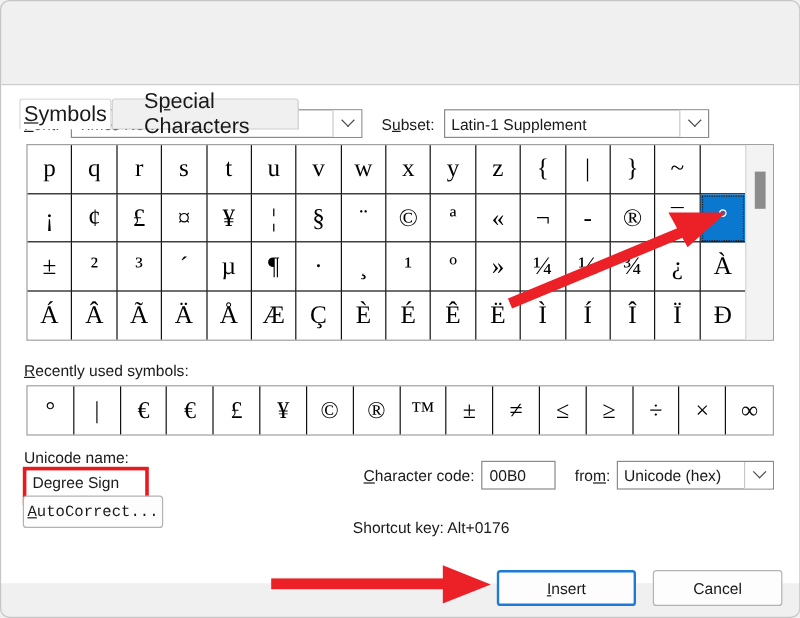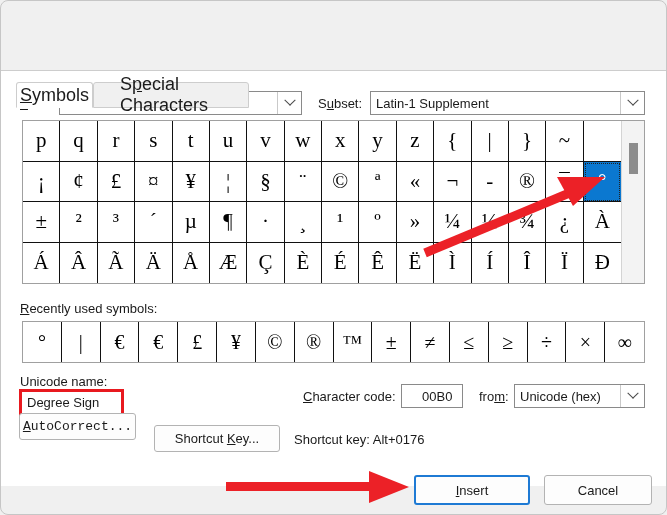--- a/index.html
+++ b/index.html
@@ -98,21 +98,21 @@
     background:#fff;
     display:flex;align-items:center;justify-content:center;
   }
   .chev{
     width:7px;height:7px;
     border-right:1.3px solid #4a4a4a;
     border-bottom:1.3px solid #4a4a4a;
     transform:rotate(45deg) translate(-2px,-2px);
   }
   #font-combo{left:58px;top:90px;width:243px;}
-  #subset-combo{left:369px;top:90px;width:275px;}
+  #subset-combo{left:369px;top:90px;width:221px;}
   
   #grid-wrap{
     position:absolute;left:21px;top:119px;width:623px;height:164px;
     border:1px solid #a0a0a0;background:#fff;box-sizing:border-box;
   }
   #grid{
     position:absolute;left:0;top:0;width:598px;height:162px;
     display:grid;
     grid-template-columns:repeat(16,1fr);
     grid-template-rows:repeat(4,1fr);
@@ -165,21 +165,21 @@
     position:absolute;left:26px;top:394px;font-size:13px;color:#1a1a1a;
   }
   #uniname-box{
     position:absolute;left:18px;top:388px;width:105px;height:32px;
     border:3px solid #e8191f;box-sizing:border-box;
   }
   #charcode-label{position:absolute;left:302px;top:388px;font-size:13px;}
   #charcode-input{
     position:absolute;left:400px;top:383px;width:62px;height:24px;
     background:#fff;border:1px solid #8a8a8a;box-sizing:border-box;
-    display:flex;align-items:center;padding-left:20px;font-size:13px;
+    display:flex;align-items:center;padding-left:6px;font-size:13px;
   }
   #from-label{position:absolute;left:478px;top:388px;font-size:13px;}
   #from-combo{left:513px;top:383px;width:131px;}
   
   .btn{
     position:absolute;background:#fdfdfd;border:1px solid #b3b3b3;
     border-radius:3px;box-sizing:border-box;
     display:flex;align-items:center;justify-content:center;
     font-size:13px;color:#1a1a1a;cursor:default;
   }
@@ -350,23 +350,20 @@
   <div class="combo" id="from-combo">
     <div class="val">Unicode (hex)</div>
     <div class="arrowbox">
         <i class="chev"></i>
       </div>
   </div>
 
   <div class="btn" id="autocorrect-btn">
     <span><span class="acc">A</span><span>utoCorrect...</span></span>
   </div>
-  <div class="btn" id="shortcutkey-btn">
-    <span><span>Shortcut </span><span class="acc">K</span><span>ey...</span></span>
-  </div>
   <div id="shortcut-text">Shortcut key: Alt+0176</div>
 
   <div class="btn" id="insert-btn">
     <span><span class="acc">I</span><span>nsert</span></span>
   </div>
   <div class="btn" id="cancel-btn">
     <span>Cancel</span>
   </div>
 
   <svg id="arrow-svg">

